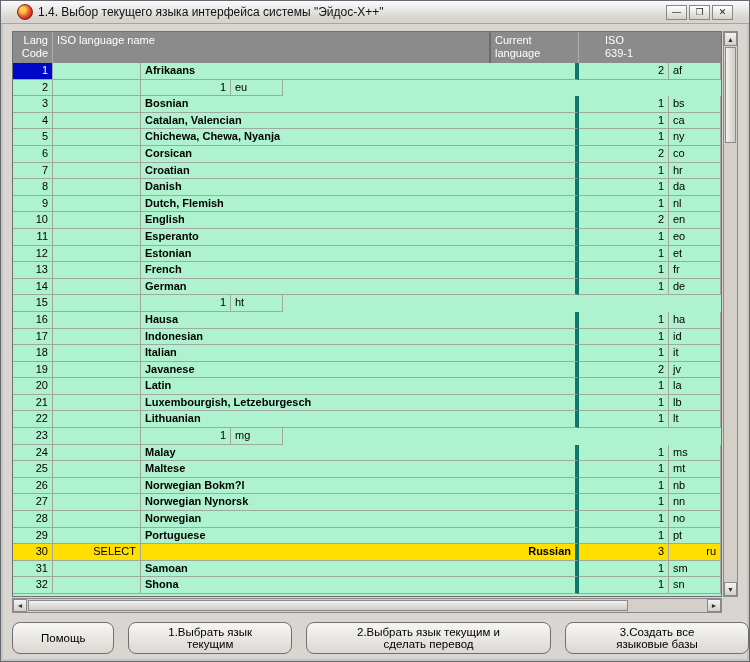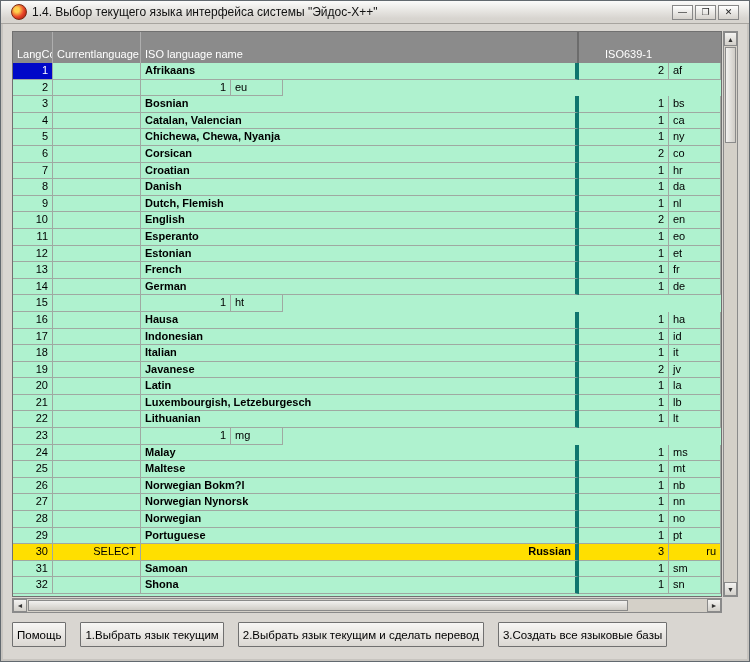--- a/index.html
+++ b/index.html
@@ -1,26 +1,26 @@
 <!DOCTYPE html>
 <html><head>
 <meta charset="utf-8">
 <style>
   html,body{margin:0;padding:0;background:#e8e8e8;font-family:"Liberation Sans",sans-serif;}
   .window{position:relative;width:750px;height:662px;background:#d9d6d1;border:1px solid #62696f;box-sizing:border-box;box-shadow:inset 0 0 0 2px #c7c4bf;}
   
-  .titlebar{height:22px;display:flex;align-items:center;padding:0 10px;background:linear-gradient(#fbfbfa,#d7d4cf 80%);border-bottom:1px solid #a7a49f;}
+  .titlebar{height:22px;display:flex;align-items:center;padding:0 16px;background:linear-gradient(#fbfbfa,#d7d4cf 80%);border-bottom:1px solid #a7a49f;}
   .app-icon{width:14px;height:14px;border-radius:50%;background:radial-gradient(circle at 35% 35%,#ffd24d 0 18%,#e8442a 55%,#8c1608);border:1px solid #7c2a12;flex:0 0 auto;}
   .title-text{flex:1;font-size:12px;color:#111;margin-left:5px;white-space:nowrap;overflow:hidden;}
   .win-btns{display:flex;gap:2px;}
   .win-btn{width:21px;height:15px;border:1px solid #888;background:linear-gradient(#ffffff,#d5d2cc);font-size:9px;line-height:13px;text-align:center;color:#222;box-sizing:border-box;}
   
   .grid{position:absolute;left:11px;top:30px;width:710px;height:566px;background:#aff2cf;border:1px solid #707070;box-sizing:border-box;overflow:hidden;}
   .header-row{display:flex;height:31px;background:#8b8b8b;color:#fff;font-size:11px;}
-  .h-cell{box-sizing:border-box;padding:16px 4px;border-right:1px solid #aeaeae;display:flex;flex-direction:row;line-height:13px;white-space:nowrap;overflow:hidden;}
+  .h-cell{box-sizing:border-box;padding:2px 4px;border-right:1px solid #aeaeae;display:flex;flex-direction:column;line-height:13px;white-space:nowrap;overflow:hidden;}
   .c-code{width:40px;}
   .c-cur{width:88px;}
   .c-name{width:438px;border-right:2px solid #6c6c6c;}
   .c-app{width:90px;text-align:right;}
   .c-iso{width:52px;}
   .grid-row{display:flex;height:16.6px;font-size:11px;color:#000;}
   .cell{box-sizing:border-box;padding:0 4px;line-height:15.6px;border-right:1px solid #9fa9a2;border-bottom:1px solid #9fa9a2;white-space:nowrap;overflow:hidden;background:transparent;}
   .cell.c-code{text-align:right;}
   .cell.c-name{border-right:4px solid #0f766e;font-weight:bold;}
   .grid-row.selected .cell{background:#ffdf00;text-align:right;}
@@ -28,21 +28,21 @@
   
   .vscroll{position:absolute;left:722px;top:30px;width:15px;height:566px;background:#d4d0c8;border:1px solid #8a8a8a;box-sizing:border-box;display:flex;flex-direction:column;}
   .hscroll{position:absolute;left:11px;top:597px;width:710px;height:15px;background:#d4d0c8;border:1px solid #8a8a8a;box-sizing:border-box;display:flex;}
   .sb-btn{flex:0 0 14px;background:linear-gradient(#f4f3f1,#d3d0ca);border:1px solid #8a8a8a;font-size:7px;color:#333;display:flex;align-items:center;justify-content:center;box-sizing:border-box;}
   .v-thumb{height:96px;margin:1px;background:linear-gradient(90deg,#f2f1ef,#cfccc6);border:1px solid #8a8a8a;box-sizing:border-box;}
   .v-track{flex:1;}
   .h-thumb{width:600px;margin:1px;background:linear-gradient(#f2f1ef,#cfccc6);border:1px solid #8a8a8a;box-sizing:border-box;}
   .h-track{flex:1;}
   
   .btnbar{position:absolute;left:11px;top:621px;display:flex;gap:14px;}
-  .push-btn{height:25px;padding:0 4px;background:linear-gradient(#f7f6f4,#dbd8d3);border:1px solid #707070;border-radius:1px;font-size:11.5px;color:#000;font-family:"Liberation Sans",sans-serif;}
+  .push-btn{height:32px;padding:0 28px;background:linear-gradient(#f7f6f4,#dbd8d3);border:1px solid #707070;border-radius:8px;font-size:11.5px;color:#000;font-family:"Liberation Sans",sans-serif;}
 </style>
 </head>
 <body>
 
 <div class="window">
 
   <div class="titlebar">
     <div class="app-icon"></div>
     <div class="title-text">1.4. Выбор текущего языка интерфейса системы "Эйдос-Х++"</div>
     <div class="win-btns">
@@ -51,26 +51,26 @@
       <div class="win-btn">✕</div>
     </div>
   </div>
 
   <div class="grid">
     <div class="header-row">
       <div class="h-cell c-code" style="text-align:right;">
         <span>Lang</span>
         <span>Code</span>
       </div>
+      <div class="h-cell c-name">
+        <span>ISO language name</span>
+      </div>
       <div class="h-cell c-cur">
         <span>Current</span>
         <span>language</span>
-      </div>
-      <div class="h-cell c-name">
-        <span>ISO language name</span>
       </div>
       <div class="h-cell c-iso" style="border-right:none;margin-left:22px;">
         <span>ISO</span>
         <span>639-1</span>
       </div>
     </div>
     <div>
         <div class="grid-row">
           <div class="cell c-code code-sel">1</div>
           <div class="cell c-cur"></div>

